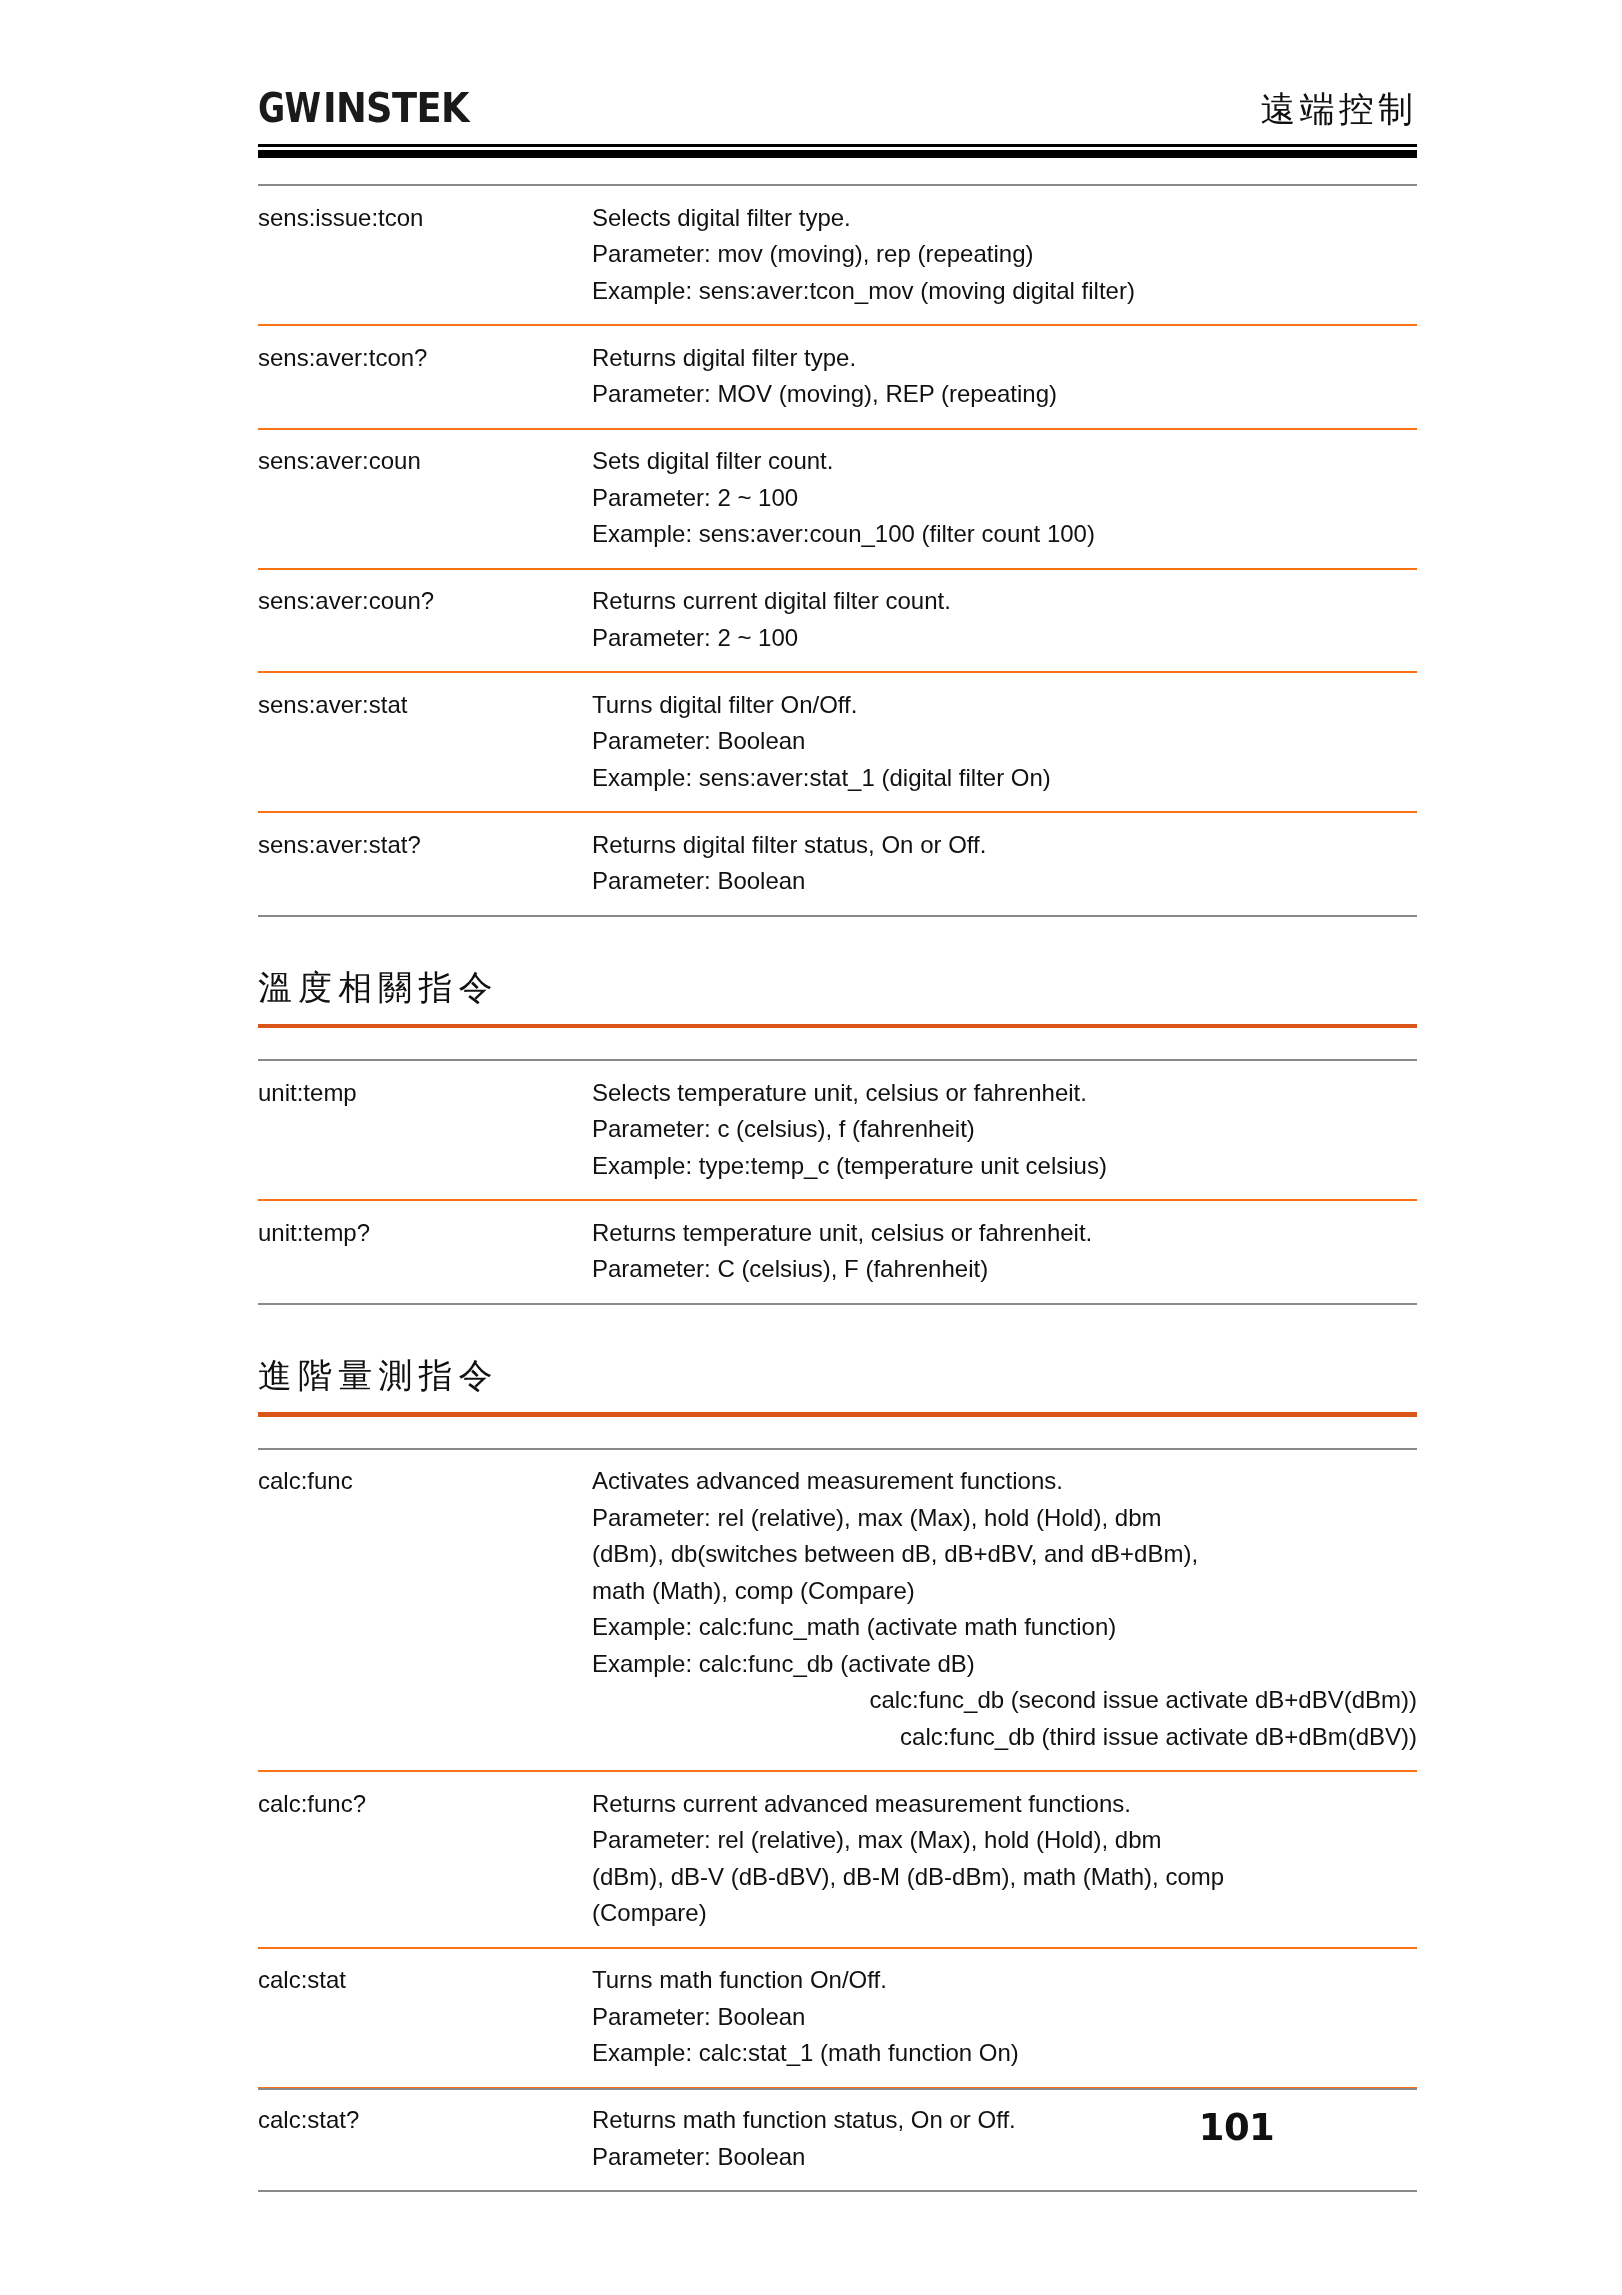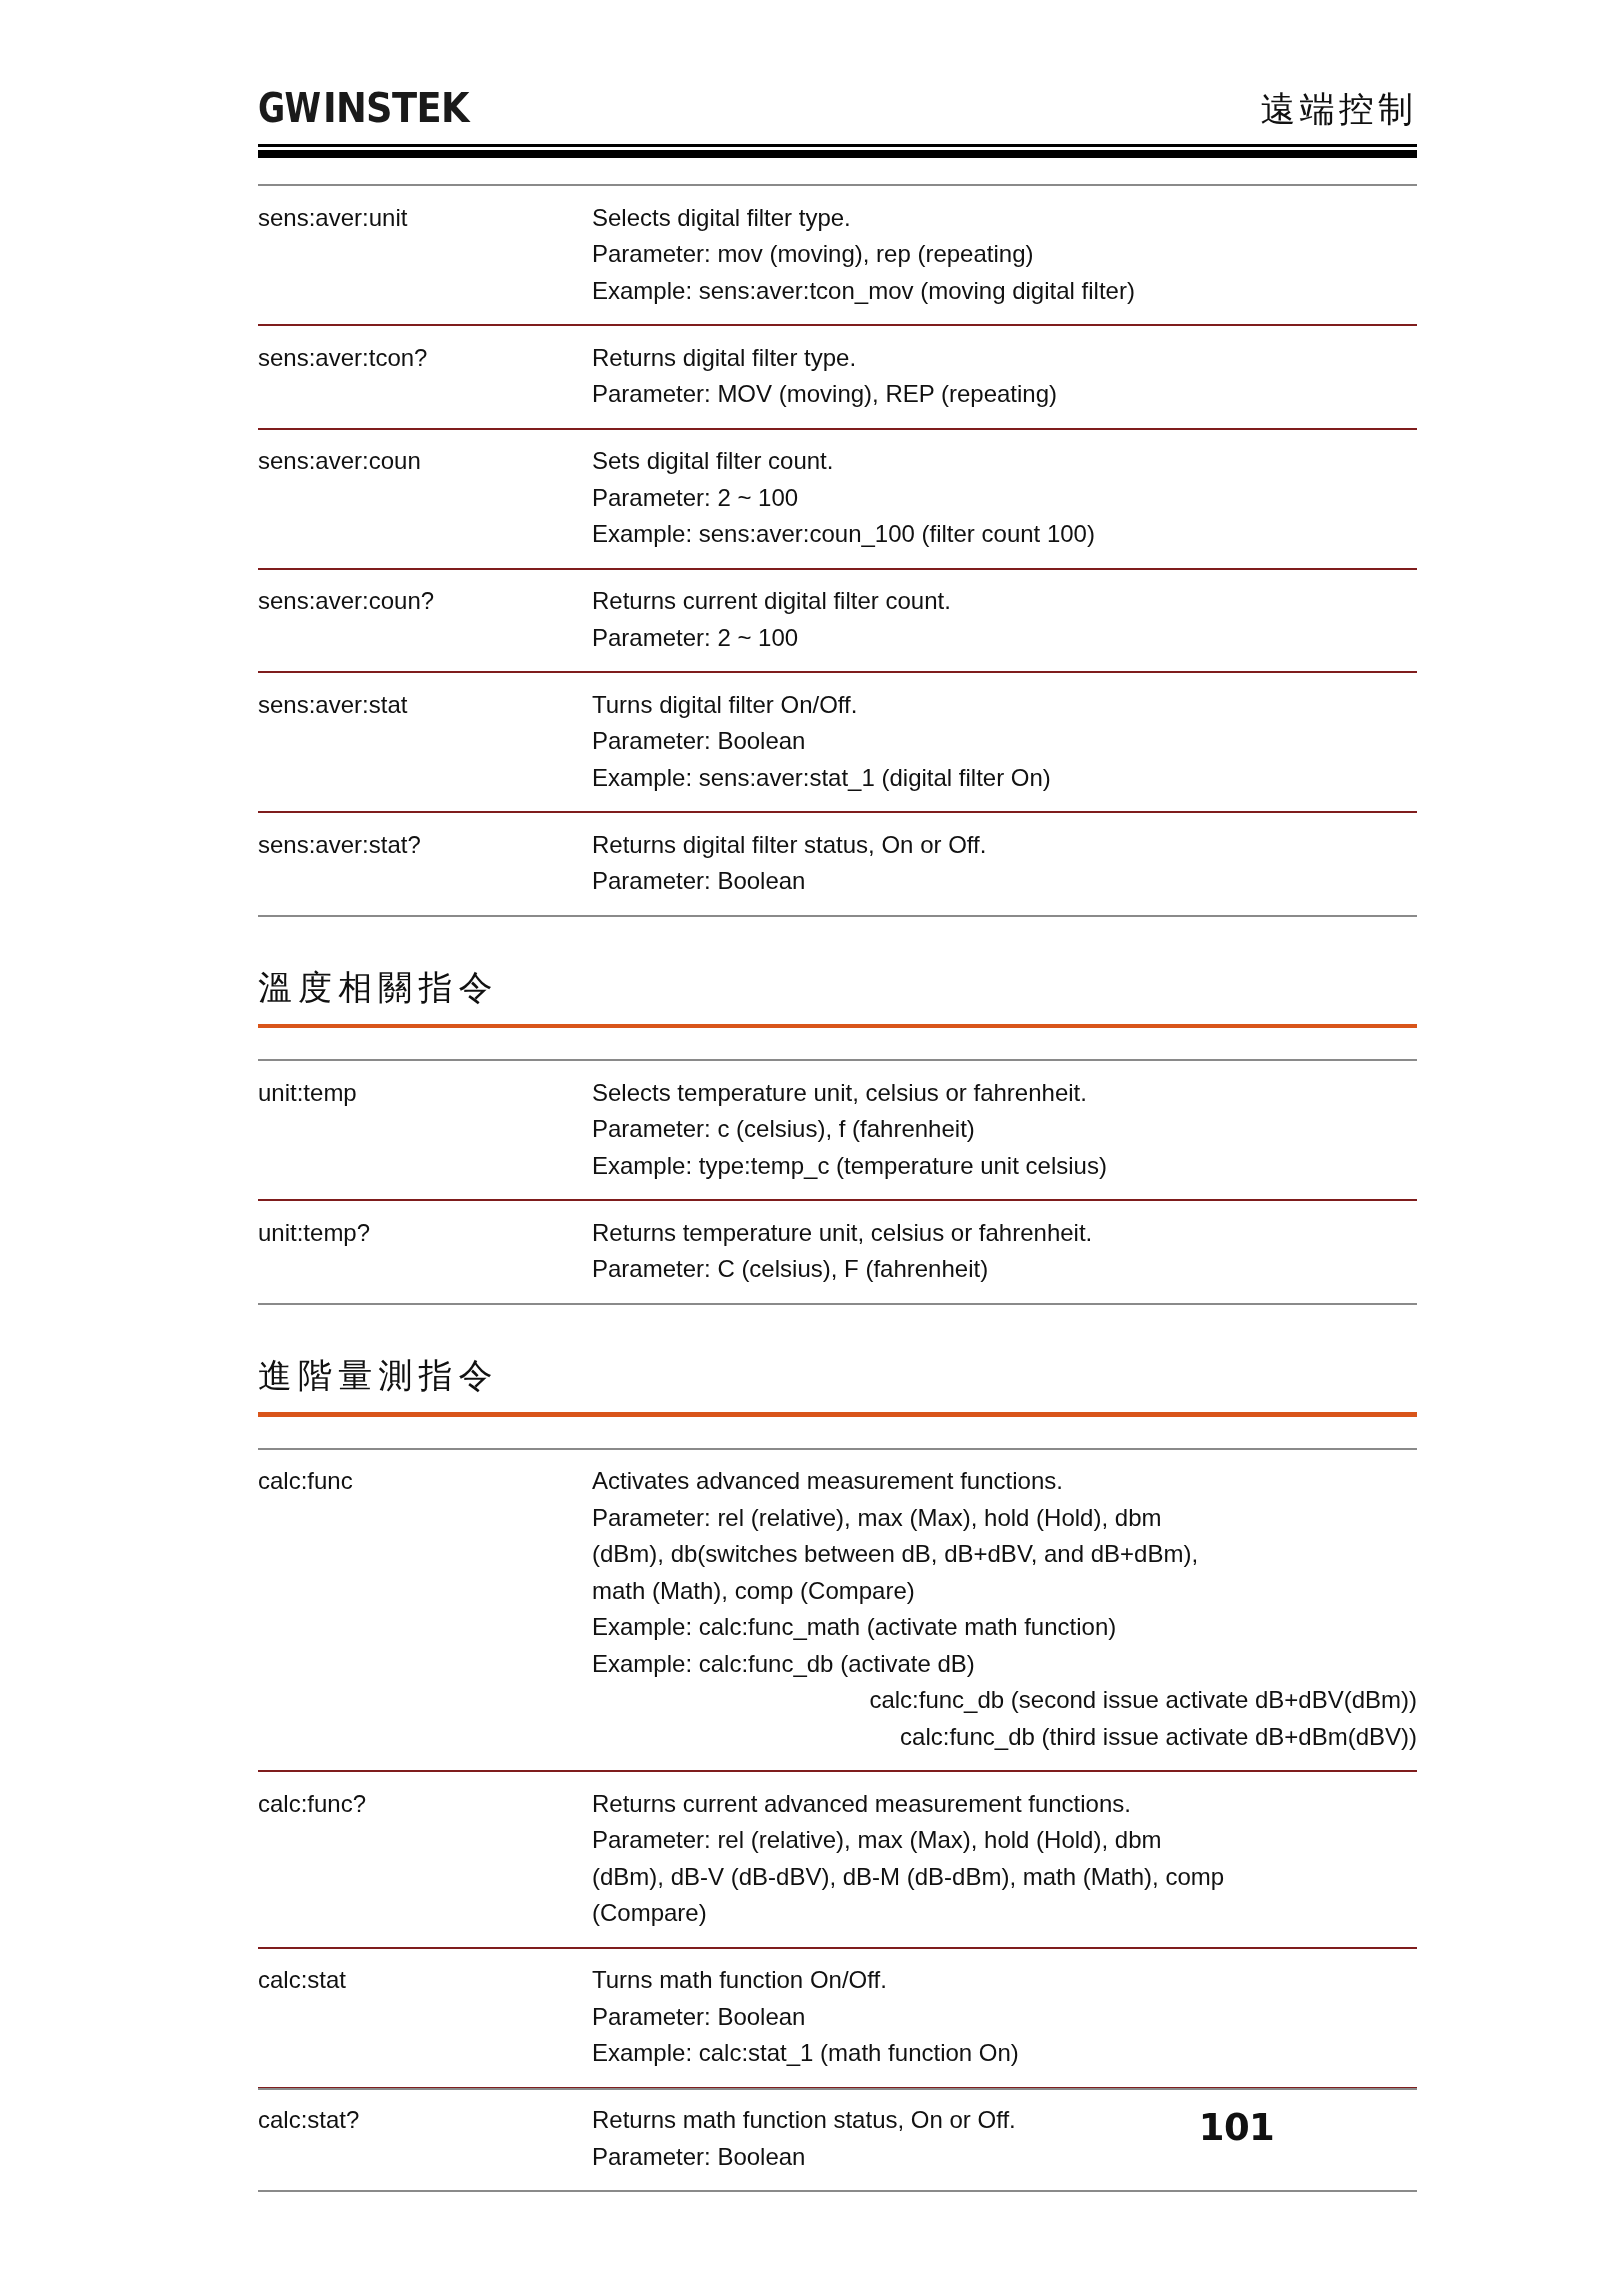--- a/index.html
+++ b/index.html
@@ -82,21 +82,21 @@
     top: 184px;
     width: 1159px;
   }
 
   
   .cmd-table {
     width: 100%;
     border-collapse: collapse;
   }
   .cmd-row {
-    border-top: 2px solid #7f1d1d;
+    border-top: 2px solid #f97316;
   }
   .cmd-row.first {
     border-top: 2px solid #8a8a8a;
   }
   .cmd-table .cmd-cell,
   .cmd-table .desc-cell {
     vertical-align: top;
     padding: 13.6px 0 15px 0;
     font-size: 24px;
     line-height: 1.52;
@@ -233,21 +233,21 @@
   </div>
   <div class="rule-thin"></div>
   <div class="rule-thick"></div>
 
   <div class="content">
     <div id="sections-root">
         <div class="section first" style="margin-top: 0px;">
           <table class="cmd-table">
             <tbody>
               <tr class="cmd-row first">
-                <td class="cmd-cell">sens:aver:unit</td>
+                <td class="cmd-cell">sens:issue:tcon</td>
                 <td class="desc-cell">
                   <span class="desc-line">Selects digital filter type.</span>
                   <span class="desc-line">Parameter: mov (moving), rep (repeating)</span>
                   <span class="desc-line">Example: sens:aver:tcon_mov (moving digital filter)</span>
                 </td>
               </tr>
               <tr class="cmd-row">
                 <td class="cmd-cell">sens:aver:tcon?</td>
                 <td class="desc-cell">
                   <span class="desc-line">Returns digital filter type.</span>

